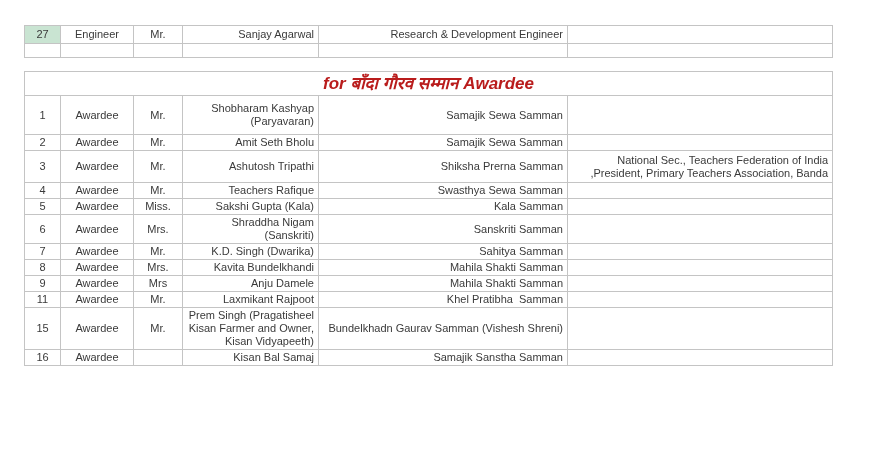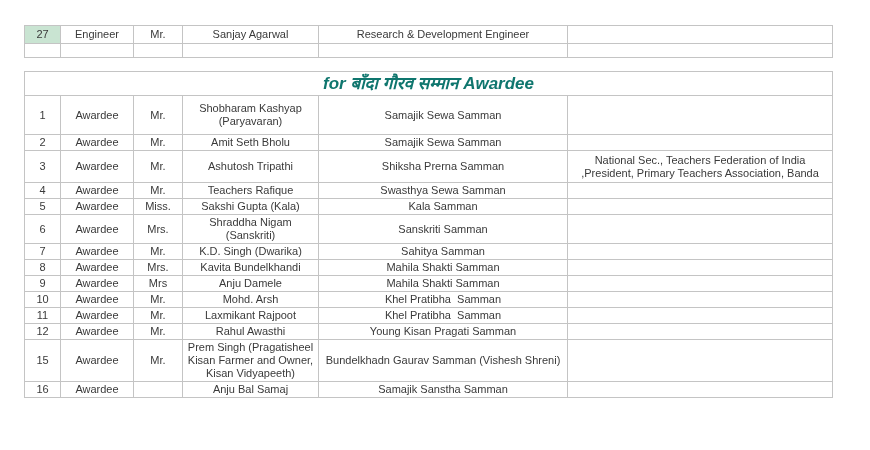--- a/index.html
+++ b/index.html
@@ -25,37 +25,37 @@
   .tbl td {
     border: 1px solid #c4c4c4;
     padding: 1px 4px;
     vertical-align: middle;
     overflow: hidden;
     white-space: pre-wrap;
     word-wrap: break-word;
   }
   .tbl { border: 1px solid #a8a8a8; }
   .tbl td.col-0, .tbl td.col-1, .tbl td.col-2 { text-align: center; }
-  .tbl td.col-3, .tbl td.col-4, .tbl td.col-5 { text-align: center; }
+  .tbl td.col-3, .tbl td.col-4, .tbl td.col-5 { text-align: right; }
 
   
   #engineer-table tr:nth-child(1) { height: 18px; }
   #engineer-table tr:nth-child(2) { height: 14px; }
   #awardee-table tbody tr { height: 15px; }
   #awardee-table tbody tr:nth-child(1)  { height: 39px; }
   #awardee-table tbody tr:nth-child(2)  { height: 16px; }
   #awardee-table tbody tr:nth-child(3)  { height: 32px; }
   #awardee-table tbody tr:nth-child(15) { height: 40px; }
 
   #awardee-table thead td {
     height: 22px;
     font-size: 17px;
     font-weight: bold;
     font-style: italic;
-    color: #0f766e;
+    color: #b91c1c;
     text-align: center;
     line-height: 21px;
     white-space: nowrap;
   }
 </style>
 </head>
 <body>
 
 <table class="tbl" id="engineer-table">
   <colgroup>
@@ -167,53 +167,37 @@
       </tr>
       <tr>
         <td class="col-0">9</td>
         <td class="col-1">Awardee</td>
         <td class="col-2">Mrs</td>
         <td class="col-3">Anju Damele</td>
         <td class="col-4">Mahila Shakti Samman</td>
         <td class="col-5"></td>
       </tr>
       <tr>
-        <td class="col-0">10</td>
-        <td class="col-1">Awardee</td>
-        <td class="col-2">Mr.</td>
-        <td class="col-3">Mohd. Arsh</td>
-        <td class="col-4">Khel Pratibha  Samman</td>
-        <td class="col-5"></td>
-      </tr>
-      <tr>
         <td class="col-0">11</td>
         <td class="col-1">Awardee</td>
         <td class="col-2">Mr.</td>
         <td class="col-3">Laxmikant Rajpoot</td>
         <td class="col-4">Khel Pratibha  Samman</td>
         <td class="col-5"></td>
       </tr>
       <tr>
-        <td class="col-0">12</td>
-        <td class="col-1">Awardee</td>
-        <td class="col-2">Mr.</td>
-        <td class="col-3">Rahul Awasthi</td>
-        <td class="col-4">Young Kisan Pragati Samman</td>
-        <td class="col-5"></td>
-      </tr>
-      <tr>
         <td class="col-0">15</td>
         <td class="col-1">Awardee</td>
         <td class="col-2">Mr.</td>
         <td class="col-3">Prem Singh (Pragatisheel Kisan Farmer and Owner, Kisan Vidyapeeth)</td>
         <td class="col-4">Bundelkhadn Gaurav Samman (Vishesh Shreni)</td>
         <td class="col-5"></td>
       </tr>
       <tr>
         <td class="col-0">16</td>
         <td class="col-1">Awardee</td>
         <td class="col-2"></td>
-        <td class="col-3">Anju Bal Samaj</td>
+        <td class="col-3">Kisan Bal Samaj</td>
         <td class="col-4">Samajik Sanstha Samman</td>
         <td class="col-5"></td>
       </tr>
     </tbody>
 </table>
 
 </body></html>

